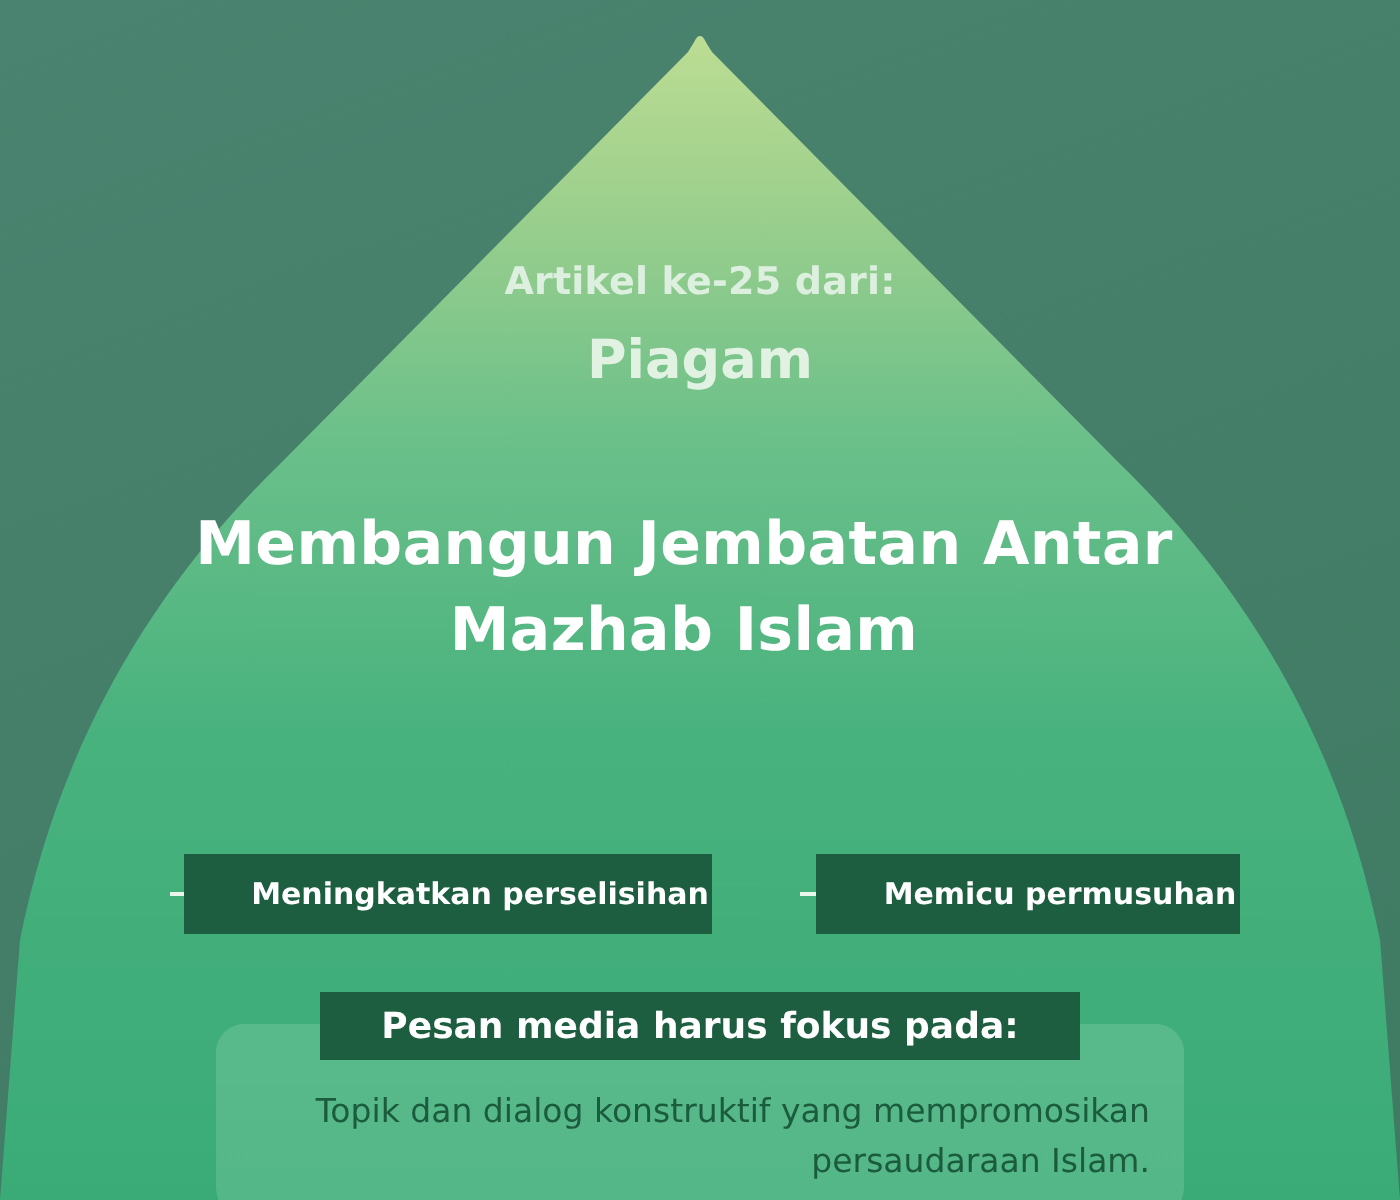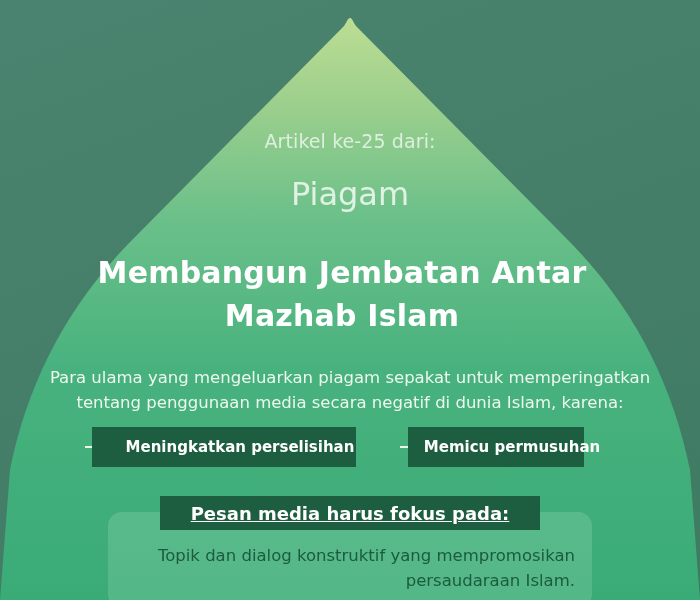--- a/index.html
+++ b/index.html
@@ -39,33 +39,33 @@
     align-items: center;
     text-align: center;
   }
 
   .kicker {
     position: absolute;
     top: 130px;
     left: 0;
     right: 0;
     font-size: 19px;
-    font-weight: 400;
+    font-weight: 700;
     letter-spacing: 0.1px;
     color: #e4f3e6;
     opacity: 0.92;
   }
 
   .series-name {
     position: absolute;
-    top: 175px;
+    top: 165px;
     left: 0;
     right: 0;
-    font-size: 32px;
-    font-weight: 400;
+    font-size: 27px;
+    font-weight: 700;
     color: #e9f6ea;
     opacity: 0.93;
   }
 
   .headline {
     position: absolute;
     top: 232px;
     left: 60px;
     right: 76px;
     font-size: 30px;
@@ -98,21 +98,21 @@
   .reason {
     position: absolute;
     top: 0;
     height: 40px;
     background: #1d5e40;
     display: flex;
     align-items: center;
     justify-content: center;
   }
   .reason-1 { left: 92px;  width: 264px; }
-  .reason-2 { left: 408px; width: 176px; }
+  .reason-2 { left: 408px; width: 212px; }
 
   .reason-label {
     font-size: 15px;
     font-weight: 700;
     color: #ffffff;
     padding-left: 42px;
     padding-right: 10px;
     white-space: nowrap;
   }
 
@@ -146,21 +146,20 @@
     background: #1d5e40;
     display: flex;
     align-items: center;
     justify-content: center;
   }
   .focus-header-label {
     font-size: 18px;
     font-weight: 700;
     color: #ffffff;
     white-space: nowrap;
-    text-decoration: underline;
   }
 
   .focus-body {
     position: absolute;
     top: 544px;
     left: 125px;
     width: 450px;
     font-size: 16.5px;
     line-height: 1.5;
     font-weight: 400;
@@ -196,21 +195,20 @@
   </svg>
 
   <div class="content">
 
     <div class="kicker">Artikel ke-25 dari:</div>
 
     <div class="series-name">Piagam</div>
 
     <h1 class="headline">Membangun Jembatan Antar Mazhab Islam</h1>
 
-    <p class="lede">Para ulama yang mengeluarkan piagam sepakat untuk memperingatkan tentang penggunaan media secara negatif di dunia Islam, karena:</p>
 
     <div class="reasons">
 
       <div class="dash dash-1"></div>
       <div class="reason reason-1">
         <span class="reason-label">Meningkatkan perselisihan</span>
       </div>
 
       <div class="dash dash-2"></div>
       <div class="reason reason-2">

